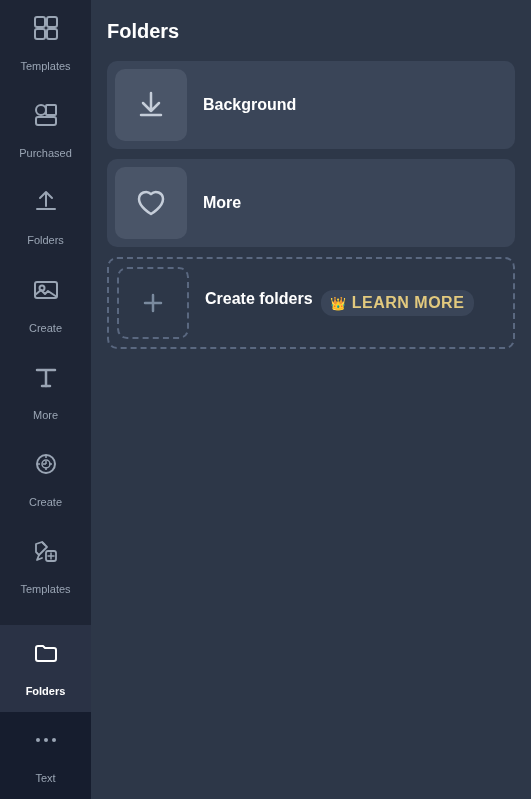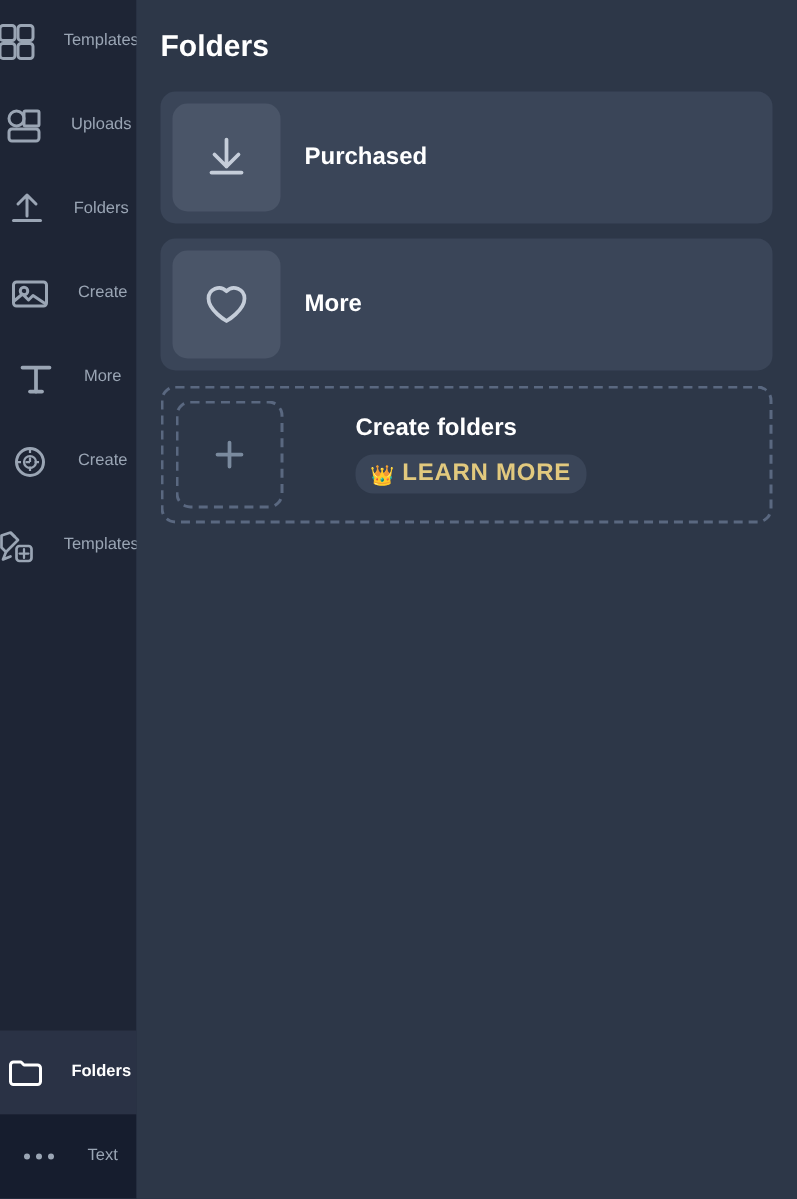--- a/index.html
+++ b/index.html
@@ -19,21 +19,21 @@
       background: #1e2535;
       display: flex;
       flex-direction: column;
       align-items: center;
       padding: 0;
     }
 
     .sidebar-item {
       width: 100%;
       display: flex;
-      flex-direction: row;
+      flex-direction: column;
       align-items: center;
       justify-content: center;
       padding: 14px 6px;
       cursor: pointer;
       color: #9aa5b4;
       gap: 18px;
       transition: background 0.15s;
     }
 
     .sidebar-item .icon {
@@ -135,23 +135,22 @@
       justify-content: center;
       margin: 8px;
       flex-shrink: 0;
       border: 2px dashed #5a6880;
       border-radius: 10px;
     }
 
     .create-folder-info {
       padding-left: 8px;
       display: flex;
-      flex-direction: column;
+      flex-direction: row;
       gap: 8px;
-      margin-left: 32px;
     }
 
     .create-folder-label {
       font-size: 16px;
       font-weight: 600;
       color: #ffffff;
     }
 
     .learn-more-btn {
       display: inline-flex;
@@ -213,21 +212,21 @@
   </div>
 
   <div class="sidebar-item">
     <div class="icon">
       <svg width="26" height="26" viewBox="0 0 26 26" fill="none">
         <circle cx="8" cy="8" r="5" stroke="#9aa5b4" stroke-width="2"></circle>
         <rect x="13" y="3" width="10" height="10" rx="1" stroke="#9aa5b4" stroke-width="2"></rect>
         <rect x="3" y="15" width="20" height="8" rx="2" stroke="#9aa5b4" stroke-width="2"></rect>
       </svg>
     </div>
-    <span class="label">Uploads</span>
+    <span class="label">Purchased</span>
   </div>
 
   <div class="sidebar-item">
     <div class="icon">
       <svg width="26" height="26" viewBox="0 0 26 26" fill="none">
         <path d="M13 3v14M7 9l6-6 6 6" stroke="#9aa5b4" stroke-width="2" stroke-linecap="round" stroke-linejoin="round"></path>
         <path d="M4 20h18" stroke="#9aa5b4" stroke-width="2" stroke-linecap="round"></path>
       </svg>
     </div>
     <span class="label">Folders</span>
@@ -306,21 +305,21 @@
 
   <h1 class="page-title">Folders</h1>
 
   <div class="folder-card">
     <div class="folder-icon-box">
       <svg width="32" height="32" viewBox="0 0 32 32" fill="none">
         <path d="M16 4v18M8 14l8 8 8-8" stroke="#c5cdd9" stroke-width="2.5" stroke-linecap="round" stroke-linejoin="round"></path>
         <path d="M6 26h20" stroke="#c5cdd9" stroke-width="2.5" stroke-linecap="round"></path>
       </svg>
     </div>
-    <span class="folder-card-label">Purchased</span>
+    <span class="folder-card-label">Background</span>
   </div>
 
   <div class="folder-card">
     <div class="folder-icon-box">
       <svg width="32" height="32" viewBox="0 0 32 32" fill="none">
         <path d="M16 27S4 20 4 12a7 7 0 0112-4.9A7 7 0 0128 12c0 8-12 15-12 15z" stroke="#c5cdd9" stroke-width="2.5" stroke-linecap="round" stroke-linejoin="round"></path>
       </svg>
     </div>
     <span class="folder-card-label">More</span>
   </div>

